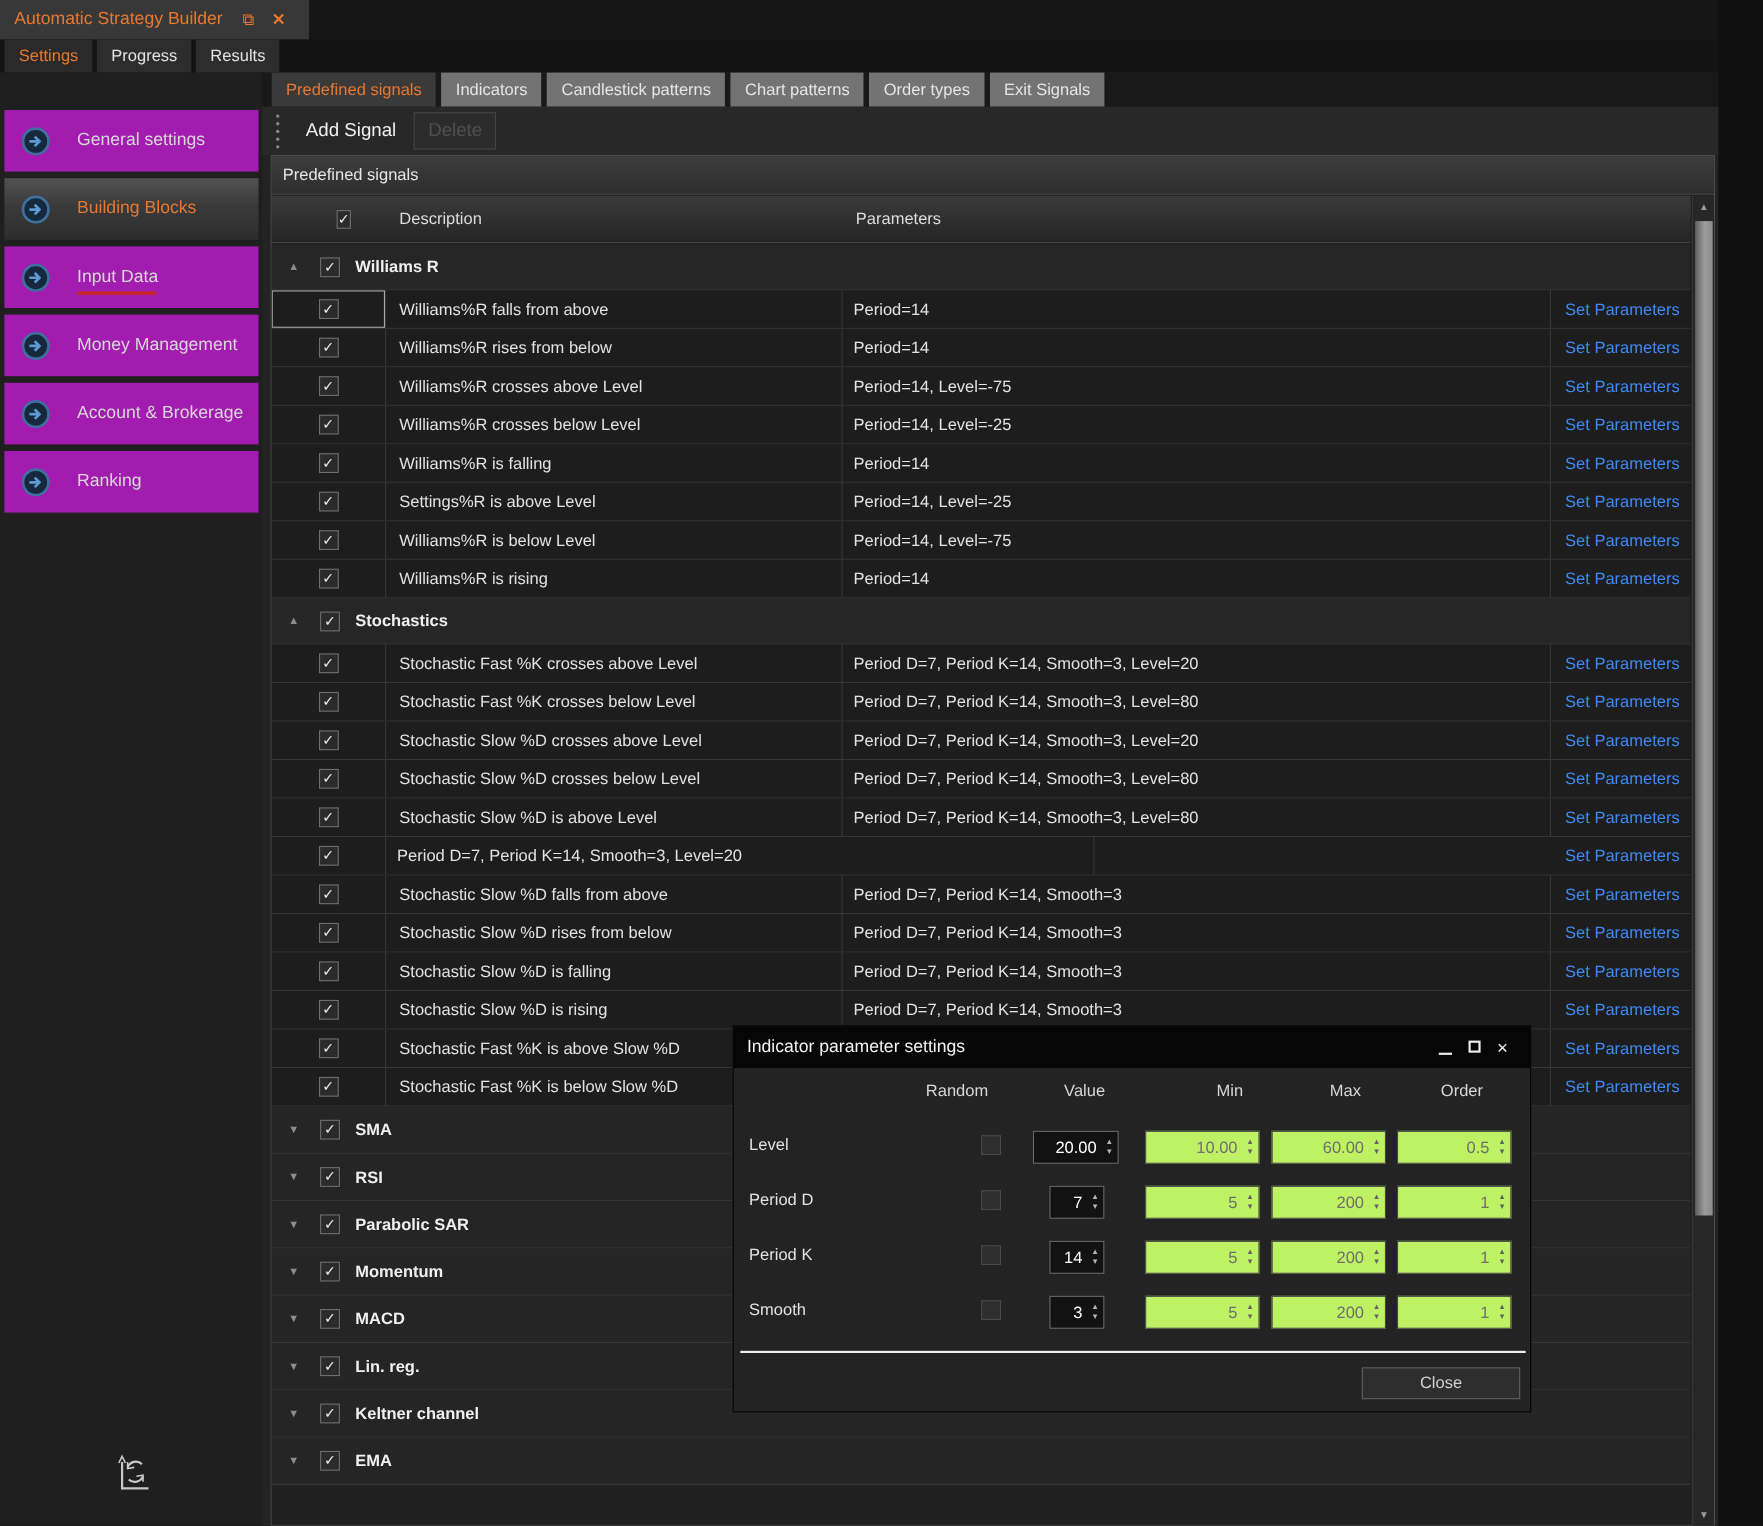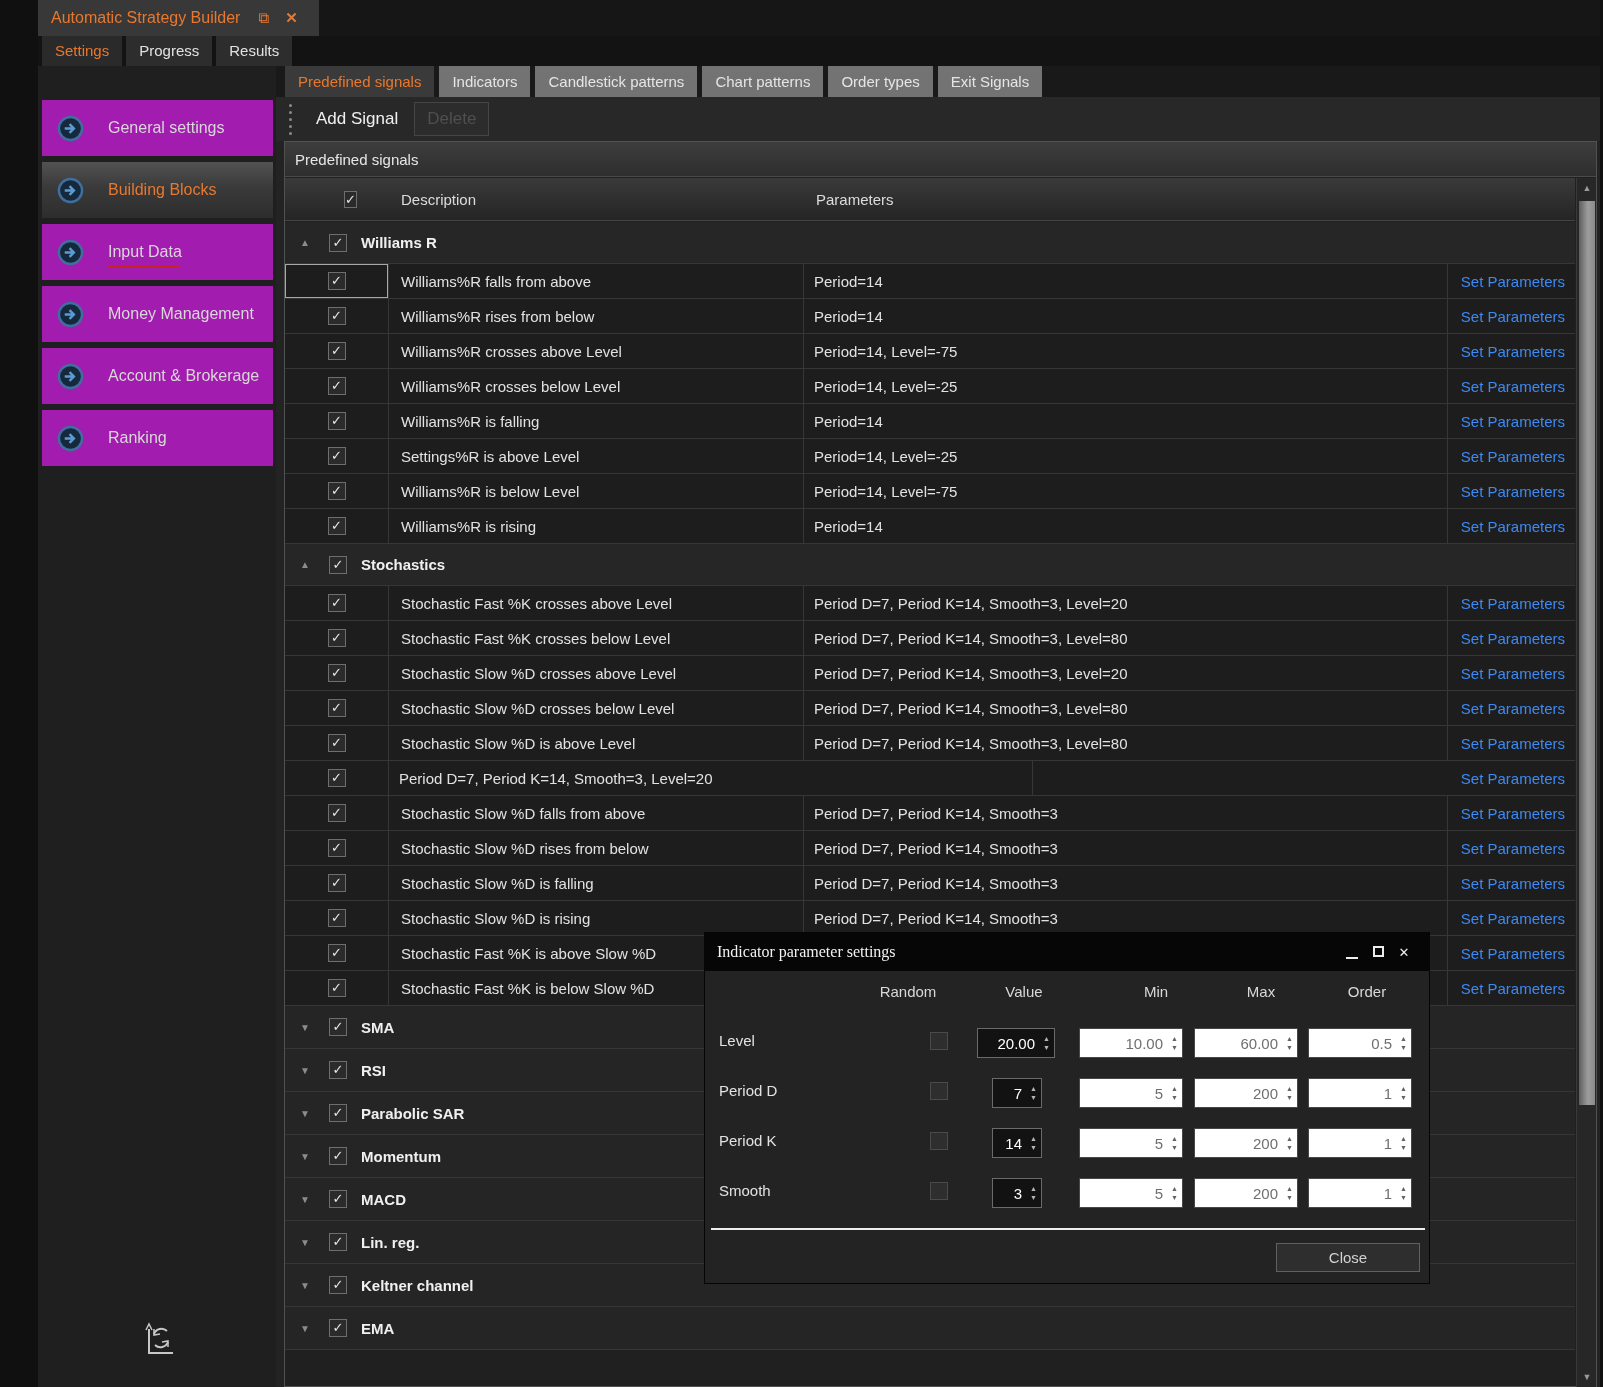--- a/index.html
+++ b/index.html
@@ -1,19 +1,19 @@
 <!DOCTYPE html>
 <html style="--accent: #e8782e; --link: #3d8af5;"><head>
 <meta charset="utf-8">
 <style>
   * { margin:0; padding:0; box-sizing:border-box; }
   body { background:#101010; font-family:"Liberation Sans", sans-serif; }
   #app {
     position:relative; width:1562px; height:1387px; overflow:hidden;
-    background:#1b1b1b; color:#dcdcdc; font-size:15px;margin-left:38px;
+    background:#1b1b1b; color:#dcdcdc; font-size:15px;
   }
   
   .titlebar { position:absolute; left:0; top:0; width:1603px; height:36px; background:#161616; }
   .title-tab { position:absolute; left:0; top:0; width:281px; height:36px; background:#383838;
     display:flex; align-items:center; padding-left:13px; gap:10px; }
   .title-text { color:var(--accent); font-size:16px; }
   .win-float { color:var(--accent); font-size:15px; margin-left:8px; cursor:default; }
   .win-close { color:var(--accent); font-size:15px; margin-left:6px; font-weight:bold; }
   
   .toptabs { position:absolute; left:0; top:36px; width:1603px; height:30px; background:#131313; display:flex; padding-left:4px; gap:4px; }
@@ -68,34 +68,34 @@
   
   .vscroll { position:absolute; left:1291px; top:36px; width:20px; height:1209px; background:#272727; border-left:1px solid #3a3a3a; }
   .vs-btn { position:absolute; left:0; width:20px; height:20px; color:#9a9a9a; font-size:9px; text-align:center; line-height:20px; cursor:pointer; }
   .vs-up { top:0; }
   .vs-down { bottom:0; }
   .vs-thumb { position:absolute; left:2px; top:23px; width:16px; height:904px;
     background:linear-gradient(90deg,#5e5e5e,#9d9d9d 55%,#8a8a8a); cursor:grab; }
   
   .dialog { position:absolute; left:666px; top:932px; width:726px; height:352px; background:#232323; border:1px solid #050505; z-index:50; }
   .dlg-title { height:38px; background:#060606; display:flex; align-items:center; padding:0 12px; }
-  .dlg-title .t { color:#f2f2f2; font-size:16px; flex:1;font-family:Liberation Serif, serif; }
+  .dlg-title .t { color:#f2f2f2; font-size:16px; flex:1; }
   .dlg-btn { width:26px; text-align:center; color:#ececec; cursor:pointer; font-size:13px; }
   .ic-min { display:inline-block; width:12px; height:2px; background:#ececec; margin-bottom:-2px; }
   .ic-max { display:inline-block; width:11px; height:11px; border:2px solid #ececec; }
   .dlg-cols { position:absolute; top:50px; left:0; width:726px; height:26px; color:#d8d8d8; }
   .dlg-cols span { position:absolute; transform:translateX(-50%); }
   .dlg-row { position:absolute; left:0; width:726px; height:44px; }
   .dlg-row .lbl { position:absolute; left:14px; top:11px; color:#e2e2e2; }
   .dlg-cb { position:absolute; left:225px; top:11px; width:18px; height:18px; background:#2e2e2e; border:1px solid #4a4a4a; cursor:pointer; }
   .spin { position:absolute; top:7px; height:30px; border:1px solid #6a6a6a; background:#121212; display:flex; align-items:center; }
   .spin .num { flex:1; text-align:right; padding-right:4px; color:#fff; }
   .spin .arrows { width:15px; display:flex; flex-direction:column; align-items:center; justify-content:center; gap:3px; }
   .spin .arrows i { font-style:normal; font-size:7px; line-height:6px; color:#b5b5b5; cursor:pointer; }
-  .spin.disabled { background:#ffffff; border-color:#474747;padding-left:37px; }
+  .spin.disabled { background:#bef264; border-color:#474747;padding-left:37px; }
   .spin.disabled .num { color:#6f6f6f; }
   .spin.disabled .arrows i { color:#636363; }
   .dlg-sep { position:absolute; left:6px; top:295px; width:714px; height:2px; background:#ededed; }
   .dlg-close { position:absolute; left:571px; top:310px; width:144px; height:29px; background:#2e2e2e;
     border:1px solid #606060; color:#d2d2d2; font-size:15px; font-family:inherit; cursor:pointer; }
 </style>
 </head>
 <body>
 
 <div id="app">

